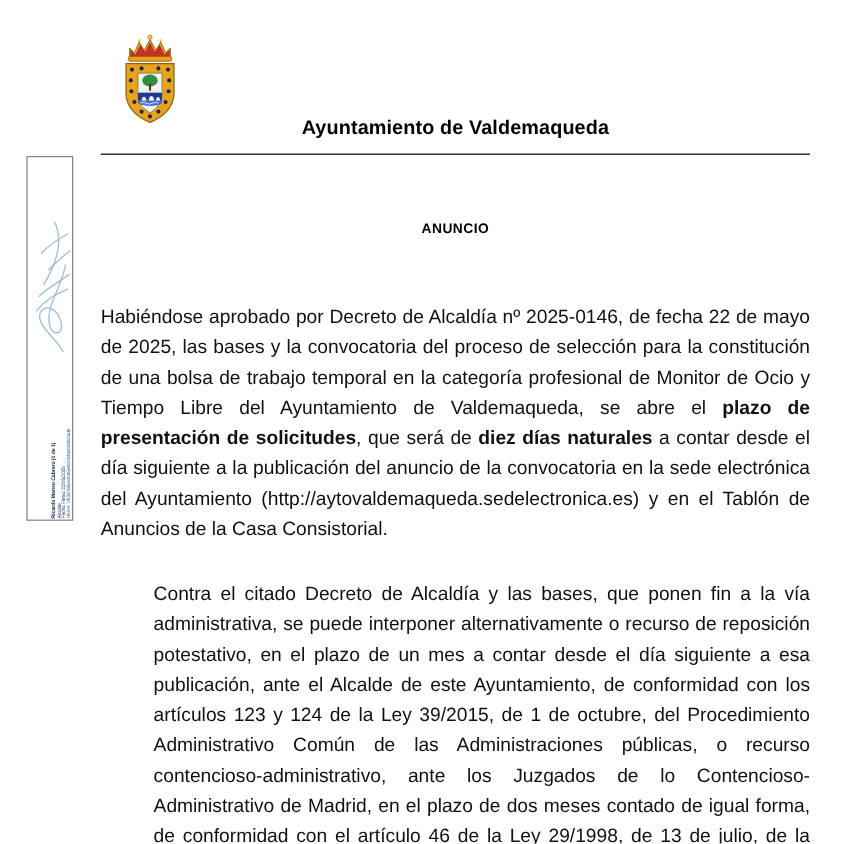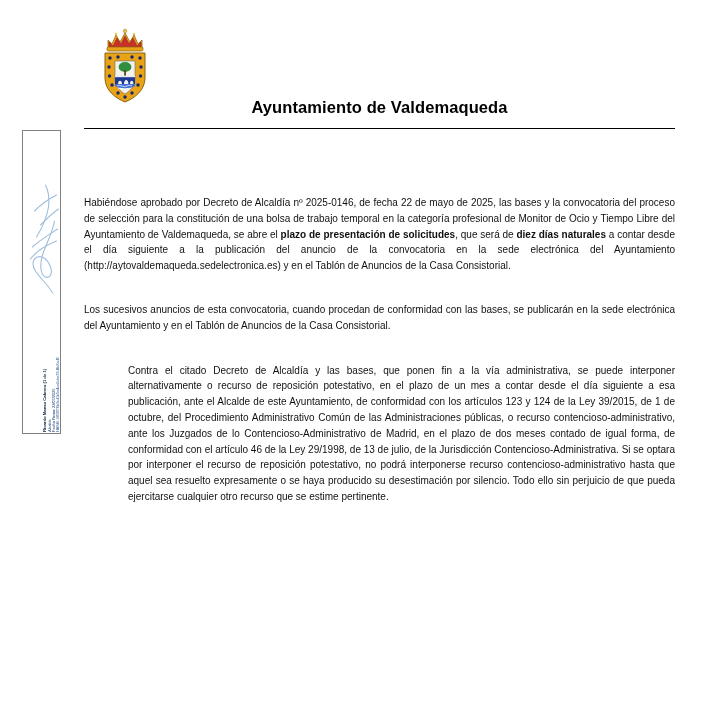--- a/index.html
+++ b/index.html
@@ -119,21 +119,21 @@
   #anuncio-heading {
     text-align: center;
     font-size: 11.5px;
     font-weight: bold;
     letter-spacing: 0.4px;
     margin-top: 45px;
     margin-bottom: 0;
   }
   .body-par {
     text-align: justify;
-    font-size: 10px;
+    font-size: 16px;
     line-height: 1.58;
     color: #111111;
     margin: 0;
     hyphens: none;
   }
   #par-1 { margin-top: 55px; }
   #par-2 { margin-top: 28px; }
   #par-3 { margin-top: 29px; margin-left: 44px; }
   .body-par b { font-weight: bold; }
 </style>
@@ -216,20 +216,20 @@
       </g>
     </svg>
   </div>
 
   <div id="header-title">Ayuntamiento de Valdemaqueda</div>
   <div id="header-rule"></div>
 </div>
 
 <div id="doc-body">
 
+  <div id="anuncio-heading">ANUNCIO</div>
 
   <p class="body-par" id="par-1"><span>Habiéndose aprobado por Decreto de Alcaldía nº 2025-0146, de fecha 22 de mayo de 2025, las bases y la convocatoria del proceso de selección para la constitución de una bolsa de trabajo temporal en la categoría profesional de Monitor de Ocio y Tiempo Libre del Ayuntamiento de Valdemaqueda, se abre el </span><b>plazo de presentación de solicitudes</b><span>, que será de </span><b>diez días naturales</b><span> a contar desde el día siguiente a la publicación del anuncio de la convocatoria en la sede electrónica del Ayuntamiento (http://aytovaldemaqueda.sedelectronica.es) y en el Tablón de Anuncios de la Casa Consistorial.</span></p>
 
-  <p class="body-par" id="par-2">Los sucesivos anuncios de esta convocatoria, cuando procedan de conformidad con las bases, se publicarán en la sede electrónica del Ayuntamiento y en el Tablón de Anuncios de la Casa Consistorial.</p>
 
   <p class="body-par" id="par-3">Contra el citado Decreto de Alcaldía y las bases, que ponen fin a la vía administrativa, se puede interponer alternativamente o recurso de reposición potestativo, en el plazo de un mes a contar desde el día siguiente a esa publicación, ante el Alcalde de este Ayuntamiento, de conformidad con los artículos 123 y 124 de la Ley 39/2015, de 1 de octubre, del Procedimiento Administrativo Común de las Administraciones públicas, o recurso contencioso-administrativo, ante los Juzgados de lo Contencioso-Administrativo de Madrid, en el plazo de dos meses contado de igual forma, de conformidad con el artículo 46 de la Ley 29/1998, de 13 de julio, de la Jurisdicción Contencioso-Administrativa. Si se optara por interponer el recurso de reposición potestativo, no podrá interponerse recurso contencioso-administrativo hasta que aquel sea resuelto expresamente o se haya producido su desestimación por silencio. Todo ello sin perjuicio de que pueda ejercitarse cualquier otro recurso que se estime pertinente.</p>
 
 </div>
 
 </body></html>

